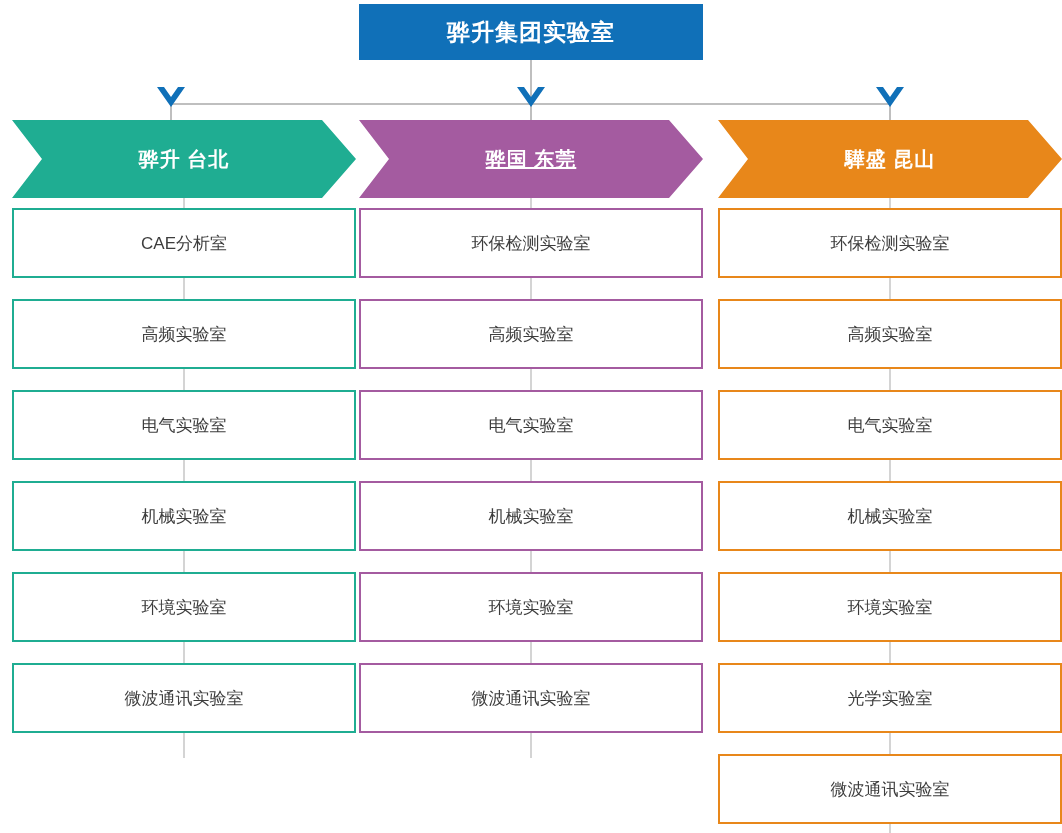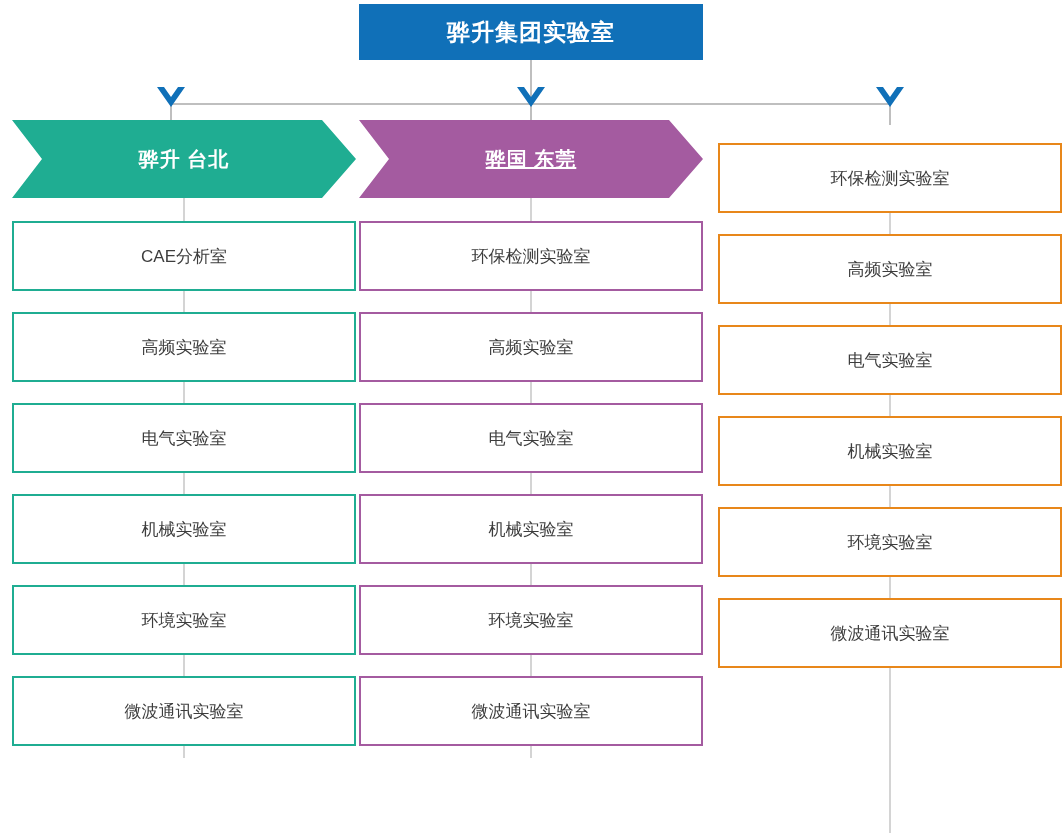--- a/index.html
+++ b/index.html
@@ -102,21 +102,21 @@
     clip-path: polygon(0 0, calc(100% - 34px) 0, 100% 50%, calc(100% - 34px) 100%, 0 100%, 30px 50%);
     line-height: 1;
   }
   .col.c1 .col-header { background: #1fad92; }
   .col.c2 .col-header { background: #a45ba0; text-decoration: underline; }
   .col.c3 .col-header { background: #e8871a; }
 
   
   .items {
     position: relative;
-    margin-top: 23px;
+    margin-top: 10px;
   }
   .item-box {
     position: relative;
     width: 100%;
     height: 70px;
     margin-bottom: 21px;
     background: #ffffff;
     border: 2px solid #cccccc;
     display: flex;
     align-items: center;
@@ -195,23 +195,25 @@
       <div class="item-box">高频实验室</div>
       <div class="item-box">电气实验室</div>
       <div class="item-box">机械实验室</div>
       <div class="item-box">环境实验室</div>
       <div class="item-box">微波通讯实验室</div>
     </div>
   </div>
 
   <div class="col c3">
     <div class="col-spine"></div>
+    <div class="col-header">驊盛 昆山</div>
     <div class="items">
       <div class="item-box">环保检测实验室</div>
       <div class="item-box">高频实验室</div>
       <div class="item-box">电气实验室</div>
       <div class="item-box">机械实验室</div>
       <div class="item-box">环境实验室</div>
+      <div class="item-box">光学实验室</div>
       <div class="item-box">微波通讯实验室</div>
     </div>
   </div>
 
 </div>
 
 </body></html>

